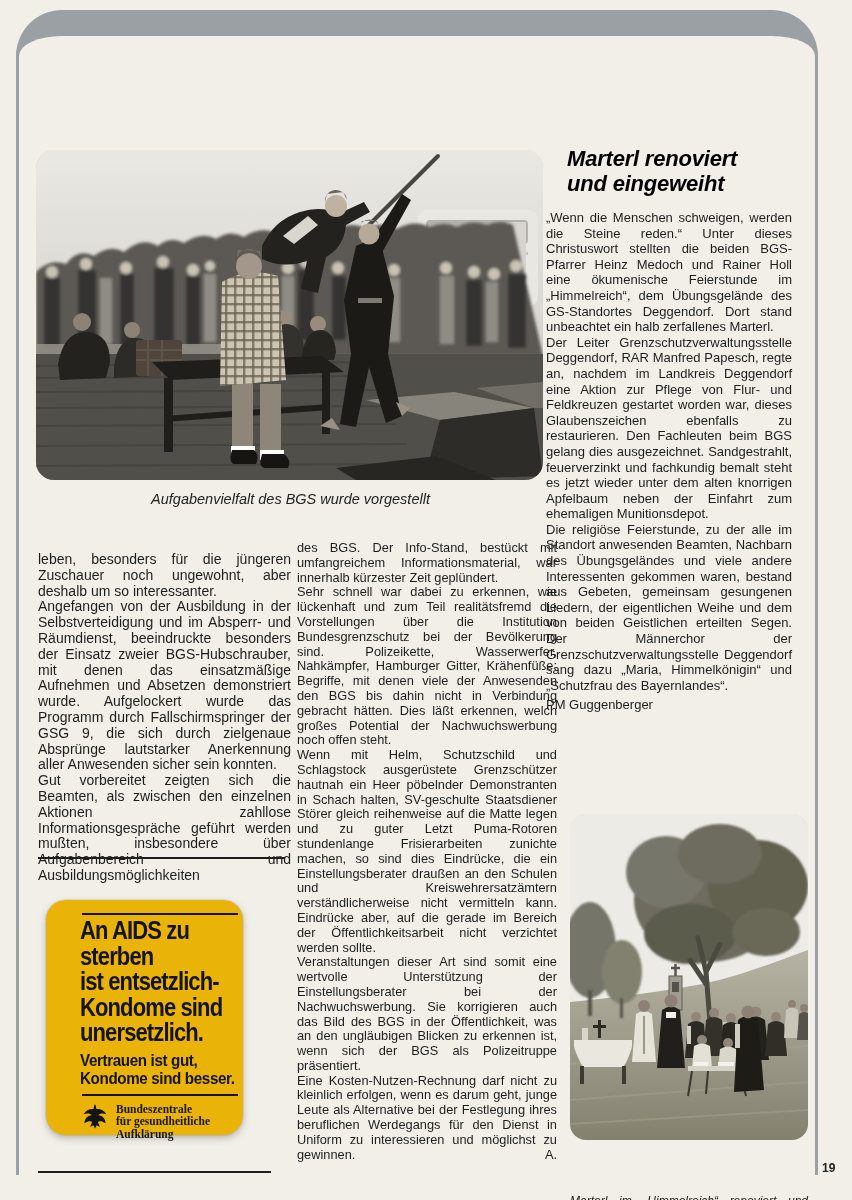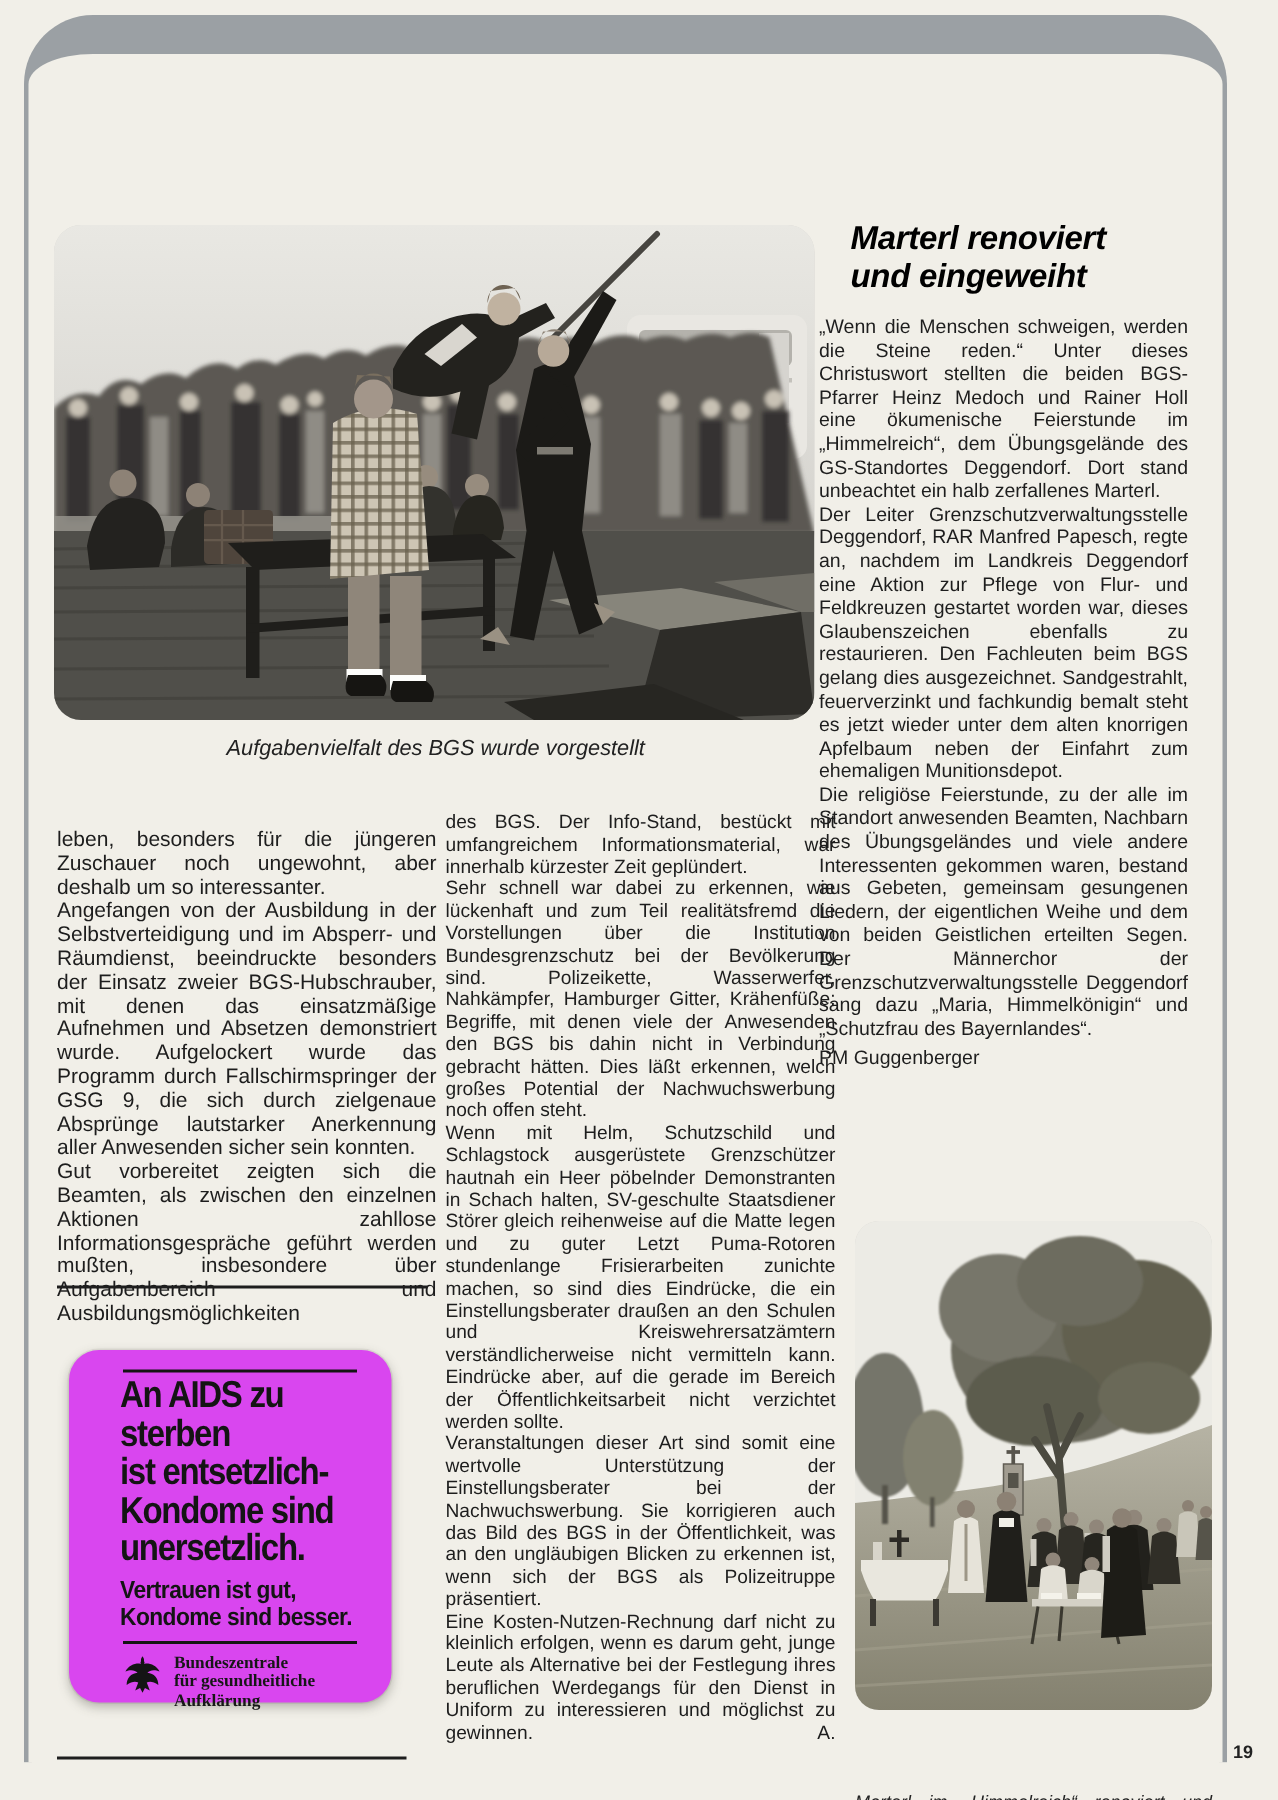--- a/index.html
+++ b/index.html
@@ -41,22 +41,22 @@
     font-size:22px;font-weight:bold;font-style:italic;line-height:25px;
     letter-spacing:-0.2px;color:#000000;
   }
   .sig-right{font-size:13px;margin-top:4px;}
   .sig-inline{text-align:right;margin-top:-14.8px;}
   .rule{position:absolute;height:2px;background:#1e1e1e;}
   .rule-top{left:38px;top:857px;width:247px;}
   .rule-bottom{left:38px;top:1171px;width:233px;}
   
   .ad{
-    position:absolute;left:46px;top:900px;width:215px;height:235px;
-    background:#d946ef;border-radius:20px;
+    position:absolute;left:46px;top:900px;width:197px;height:235px;
+    background:#eab308;border-radius:20px;
     box-shadow:0 3px 7px rgba(70,68,60,.35), 0 0 0 1px rgba(120,118,108,.12);
     box-sizing:border-box;
   }
   .ad-topline{margin:13px 0 0 36px;width:156px;border-top:2px solid #141414;}
   .ad-headline{
     margin:3px 0 0 34px;font-weight:bold;font-size:25px;line-height:25.5px;
     letter-spacing:-1px;color:#141414;transform:scaleX(.88);transform-origin:left top;
     white-space:nowrap;
   }
   .ad-sub{

